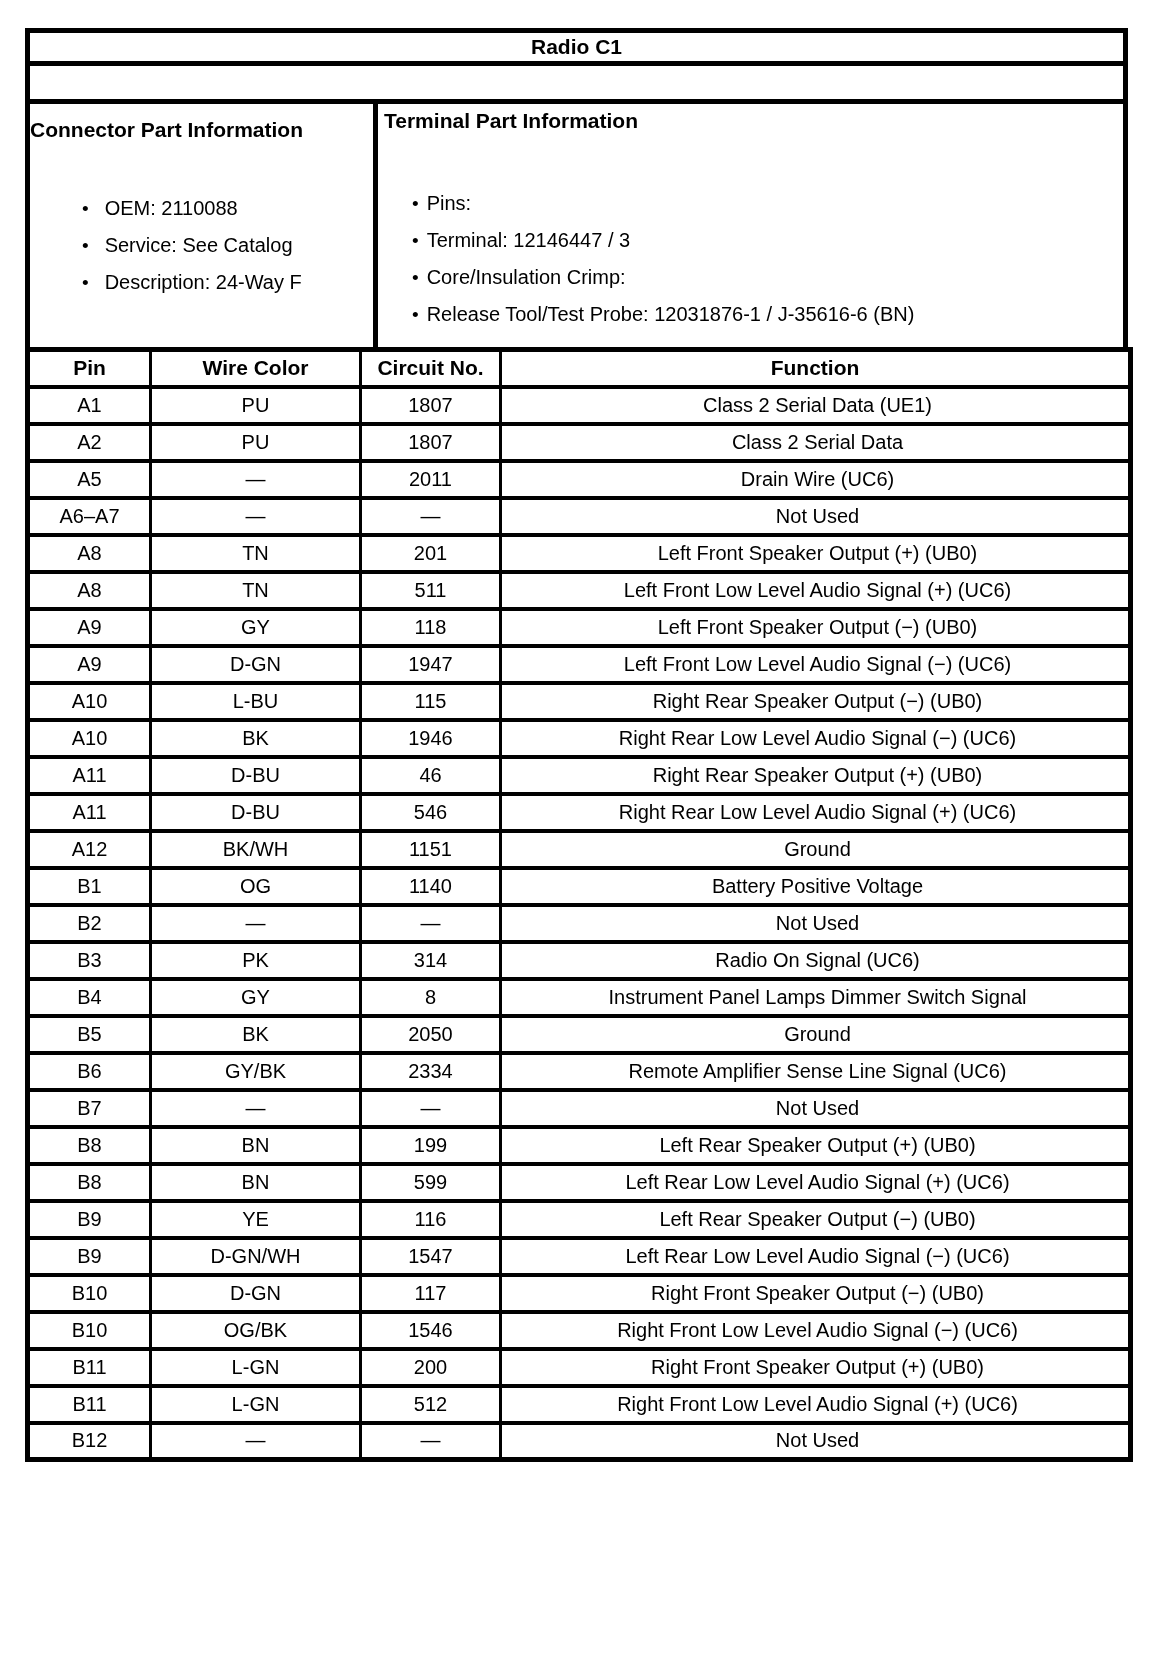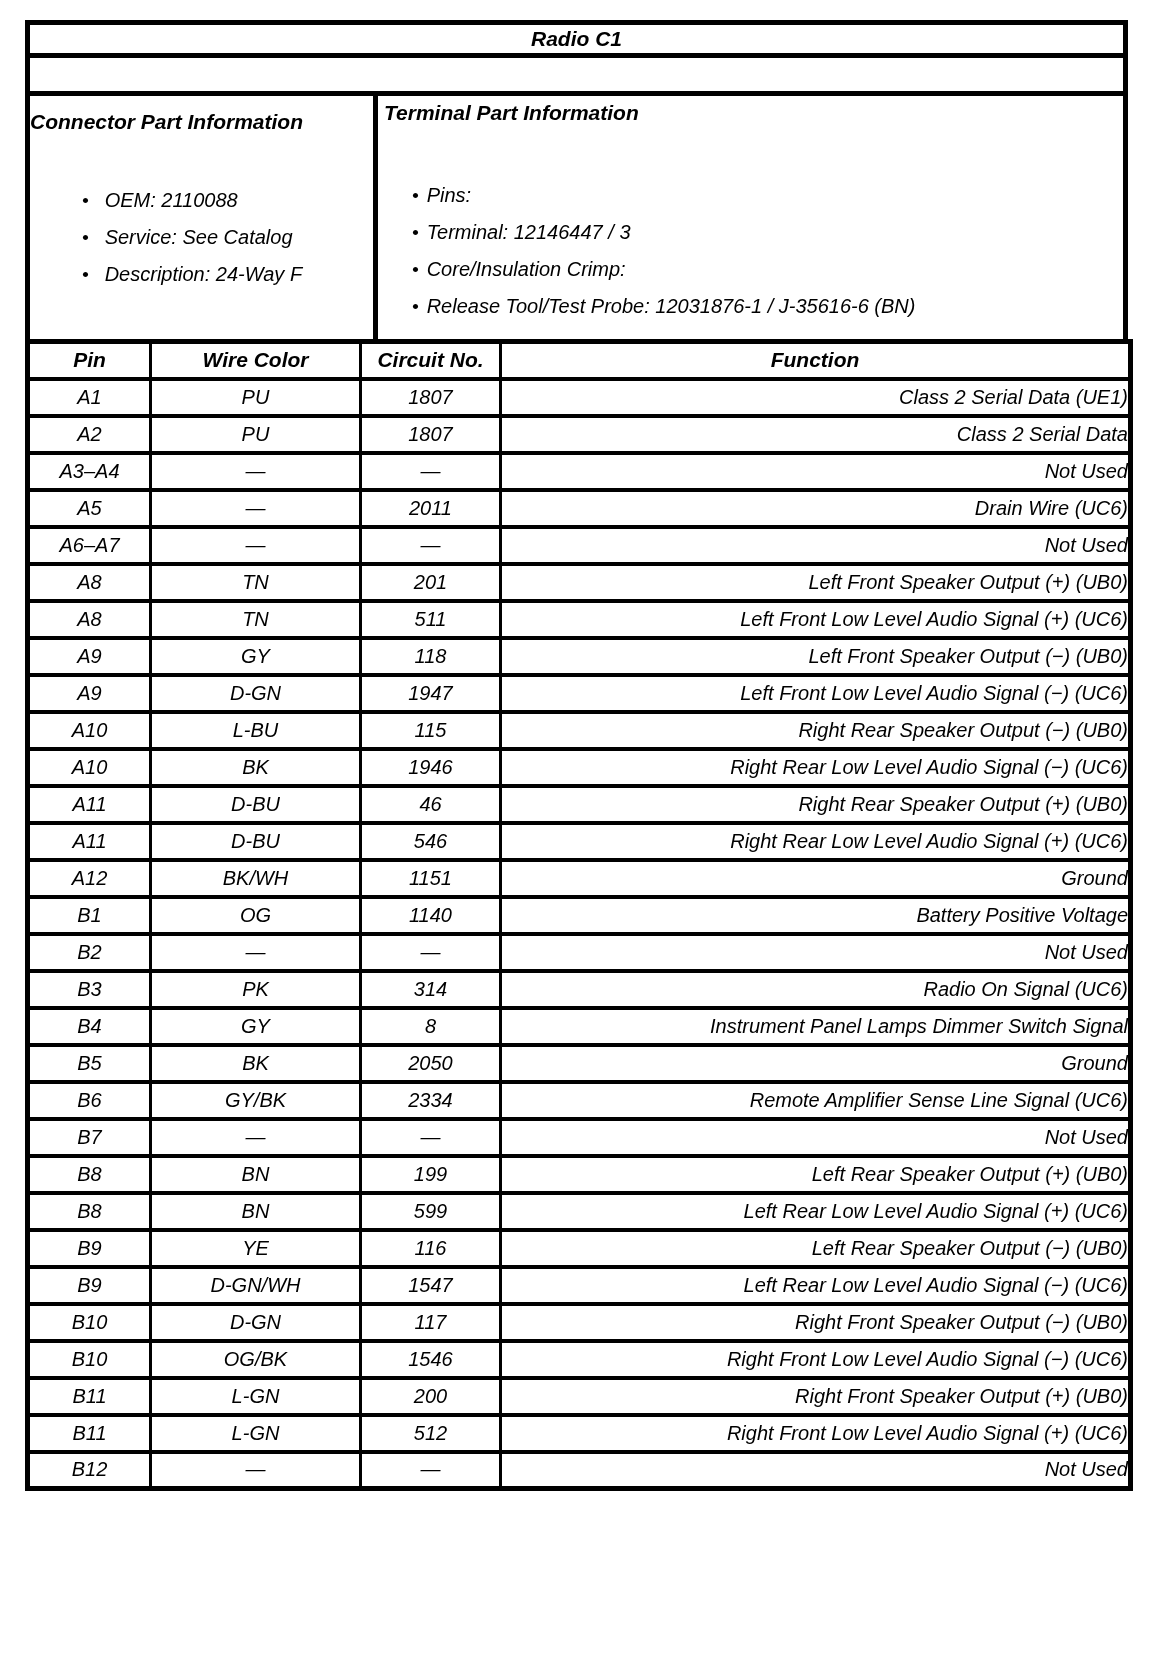--- a/index.html
+++ b/index.html
@@ -7,23 +7,22 @@
     width: 1152px;
     background: #ffffff;
     color: #000000;
     font-family: "Liberation Sans", "DejaVu Sans", sans-serif;
   }
   body { height: 1666px; position: relative; }
 
   .doc {
     position: absolute;
     left: 25px;
-    top: 20px;
+    top: 28px;
     width: 1103px;
-    font-style: italic;
   }
 
   
   .title-box {
     border: 5px solid #000;
     height: 38px;
     display: flex;
     align-items: center;
     justify-content: center;
     font-weight: 700;
@@ -99,21 +98,21 @@
     font-size: 21px;
     font-weight: 700;
     text-align: center;
   }
   .pinout td {
     height: 37px;
     font-size: 20px;
     text-align: center;
   }
   .pinout td.col-function {
-    text-align: right;
+    text-align: center;
     padding-left: 5px;
   }
 </style>
 </head>
 <body>
 
 <div class="doc">
 
   <div class="title-box">
     <span>Radio C1</span>
@@ -184,26 +183,20 @@
           <td class="col-circuit_no">1807</td>
           <td class="col-function">Class 2 Serial Data (UE1)</td>
         </tr>
         <tr>
           <td class="col-pin">A2</td>
           <td class="col-wire_color">PU</td>
           <td class="col-circuit_no">1807</td>
           <td class="col-function">Class 2 Serial Data</td>
         </tr>
         <tr>
-          <td class="col-pin">A3–A4</td>
-          <td class="col-wire_color">—</td>
-          <td class="col-circuit_no">—</td>
-          <td class="col-function">Not Used</td>
-        </tr>
-        <tr>
           <td class="col-pin">A5</td>
           <td class="col-wire_color">—</td>
           <td class="col-circuit_no">2011</td>
           <td class="col-function">Drain Wire (UC6)</td>
         </tr>
         <tr>
           <td class="col-pin">A6–A7</td>
           <td class="col-wire_color">—</td>
           <td class="col-circuit_no">—</td>
           <td class="col-function">Not Used</td>

